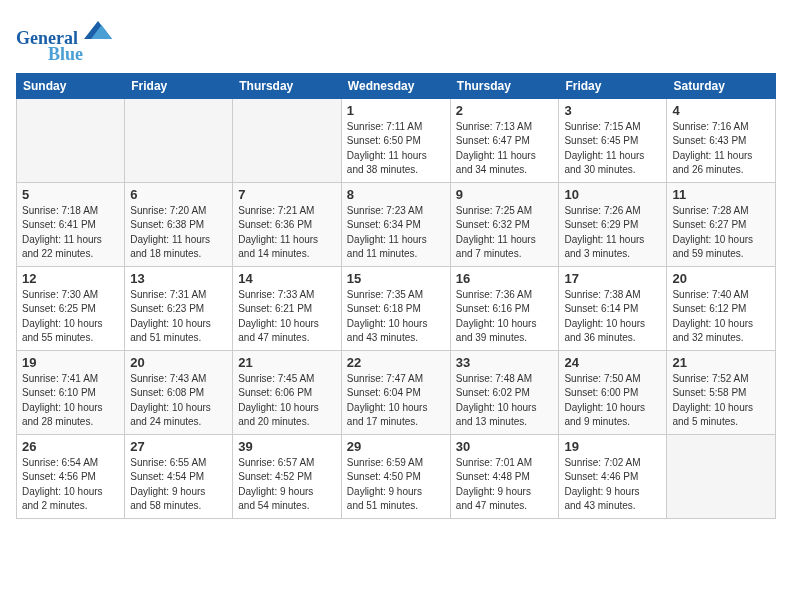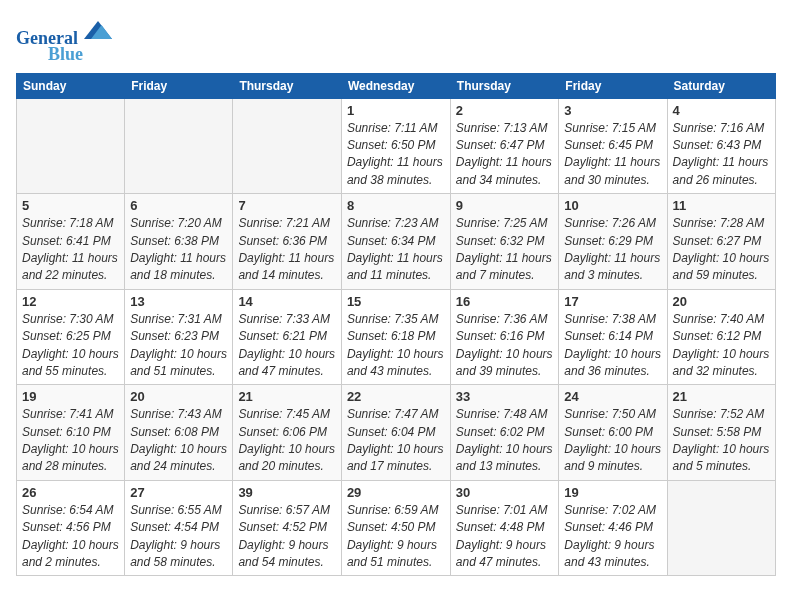--- a/index.html
+++ b/index.html
@@ -74,24 +74,23 @@
     .calendar td.empty {
       background: #f5f5f5;
     }
     .day-num {
       font-size: 13px;
       font-weight: bold;
       display: block;
       margin-bottom: 2px;
     }
     .day-info {
-      font-size: 12px;
+      font-size: 10px;
       line-height: 1.45;
       color: #333;
-      font-style: italic;
     }
     tr:nth-child(odd) td:not(.empty) {
       background: #fff;
     }
     tr:nth-child(even) td:not(.empty) {
       background: #f9f9f9;
     }
   </style>
 </head>
 <body>

